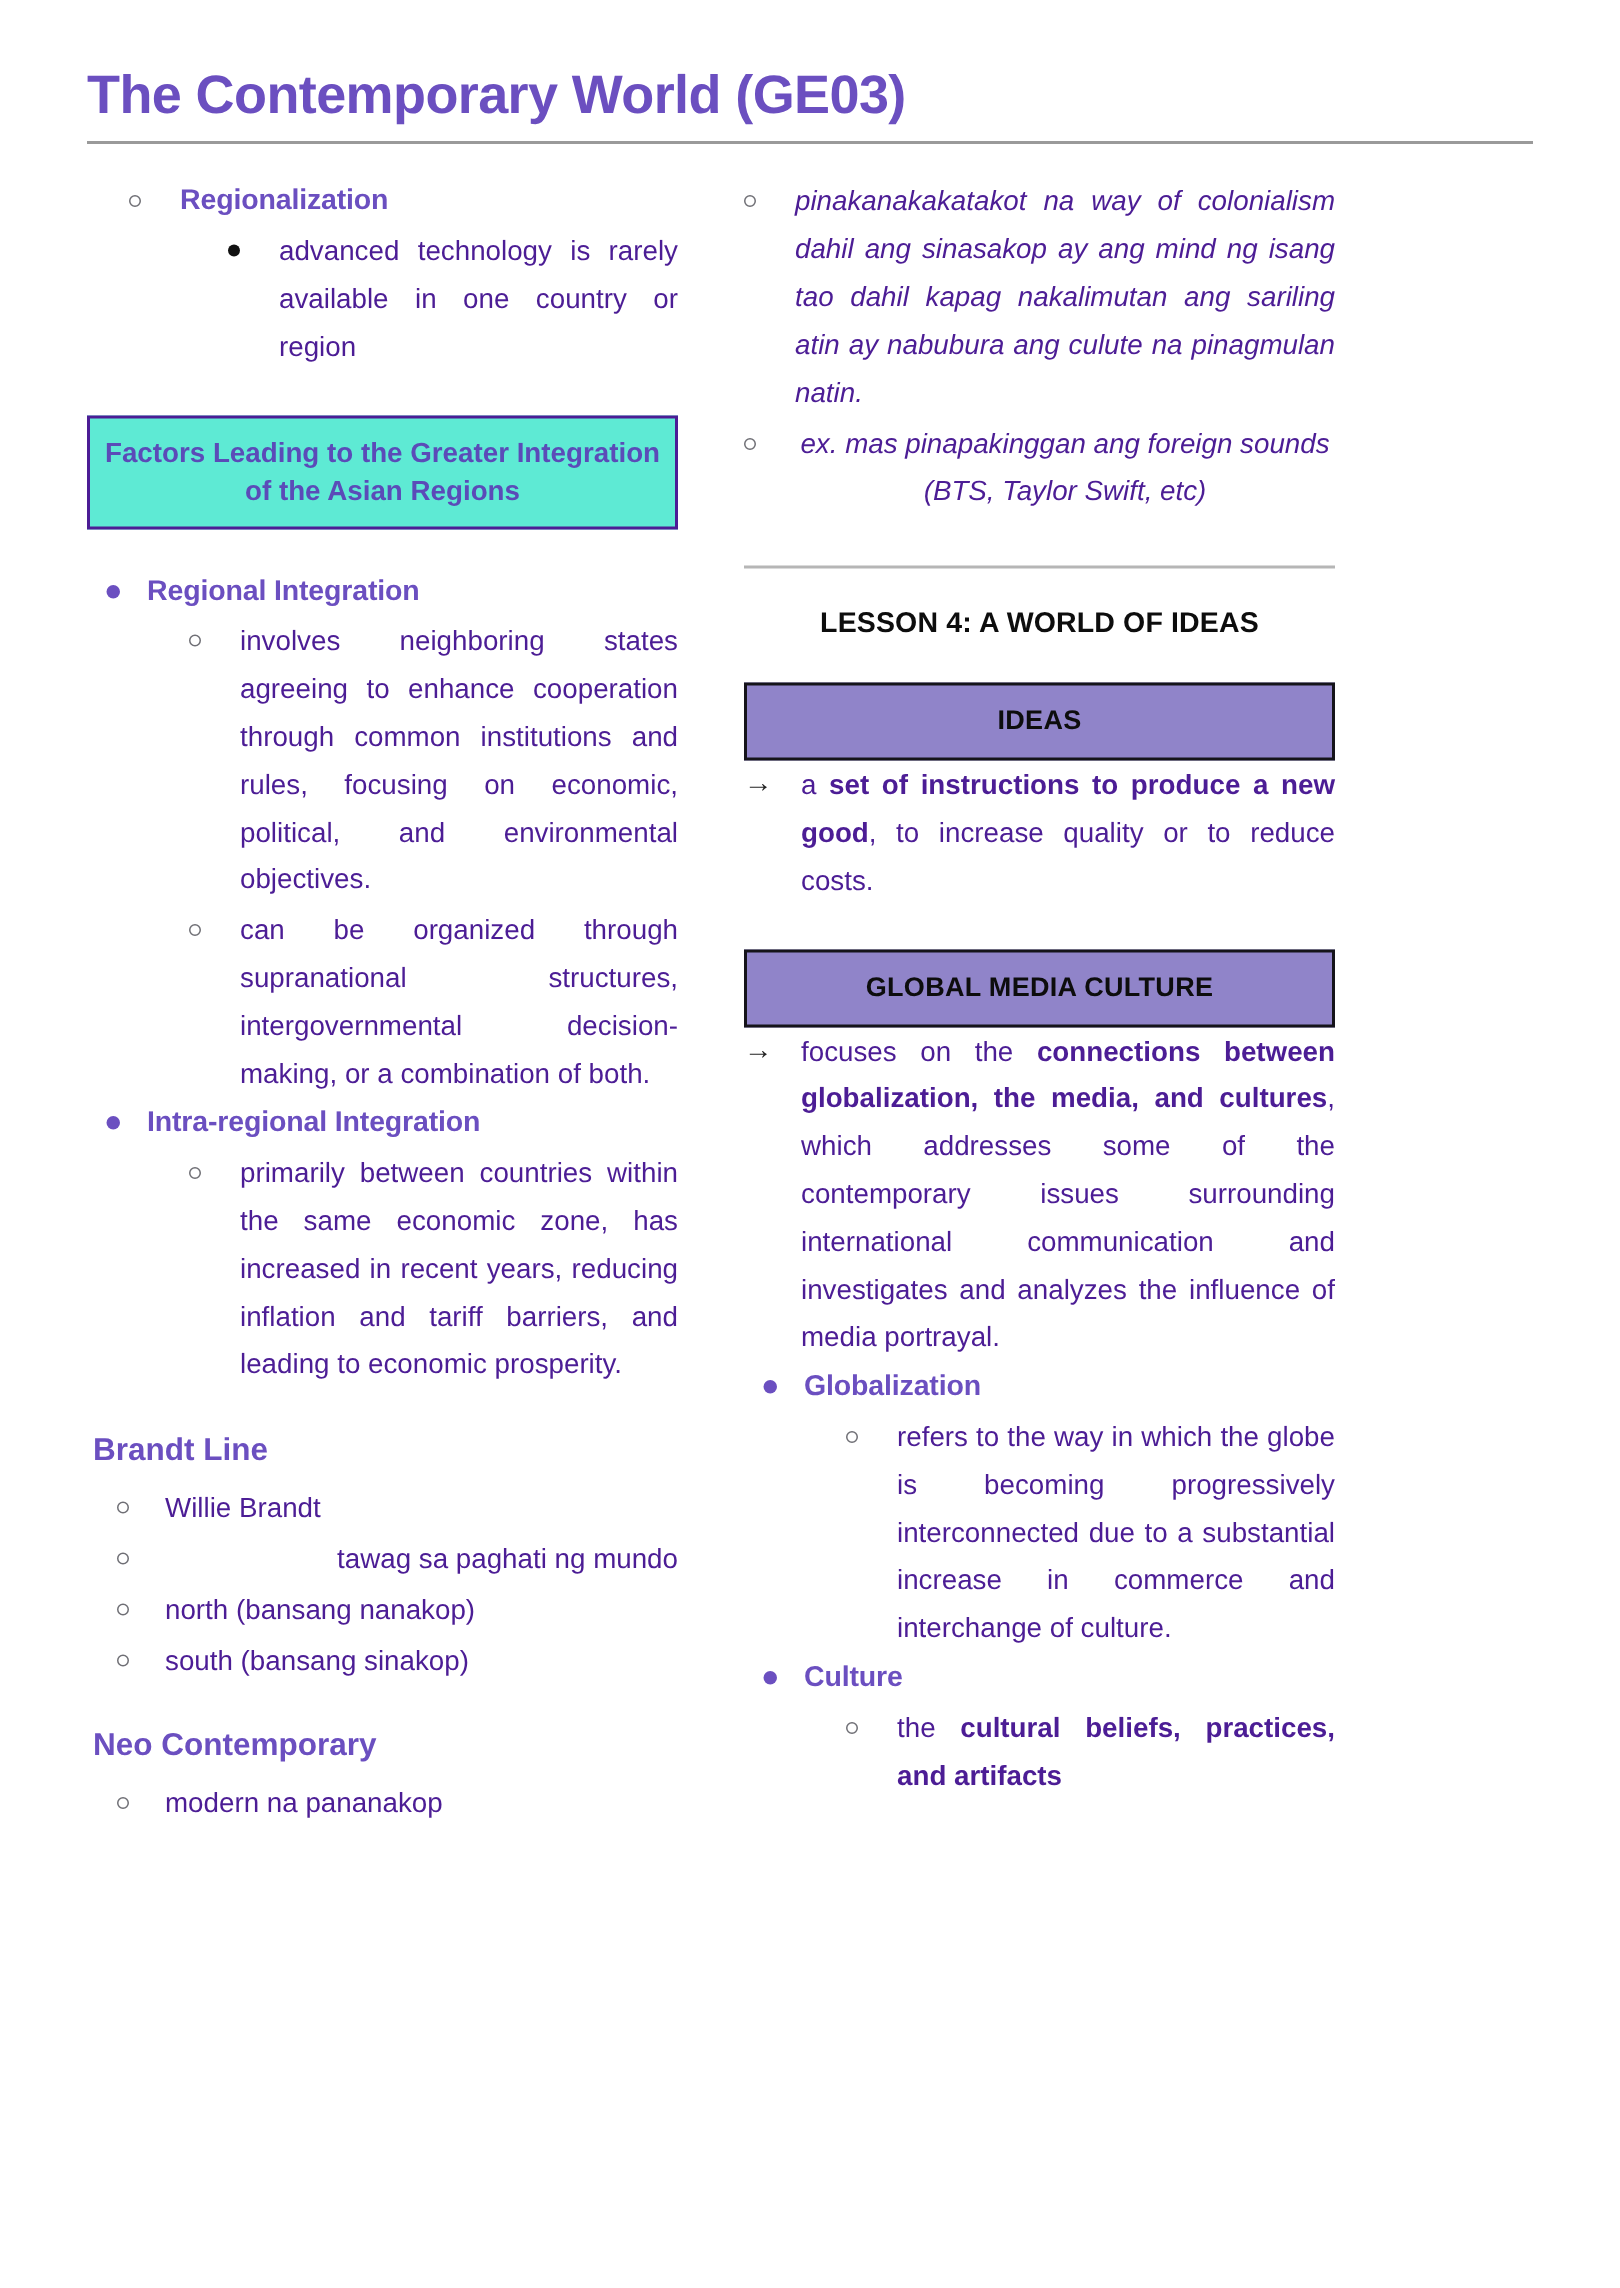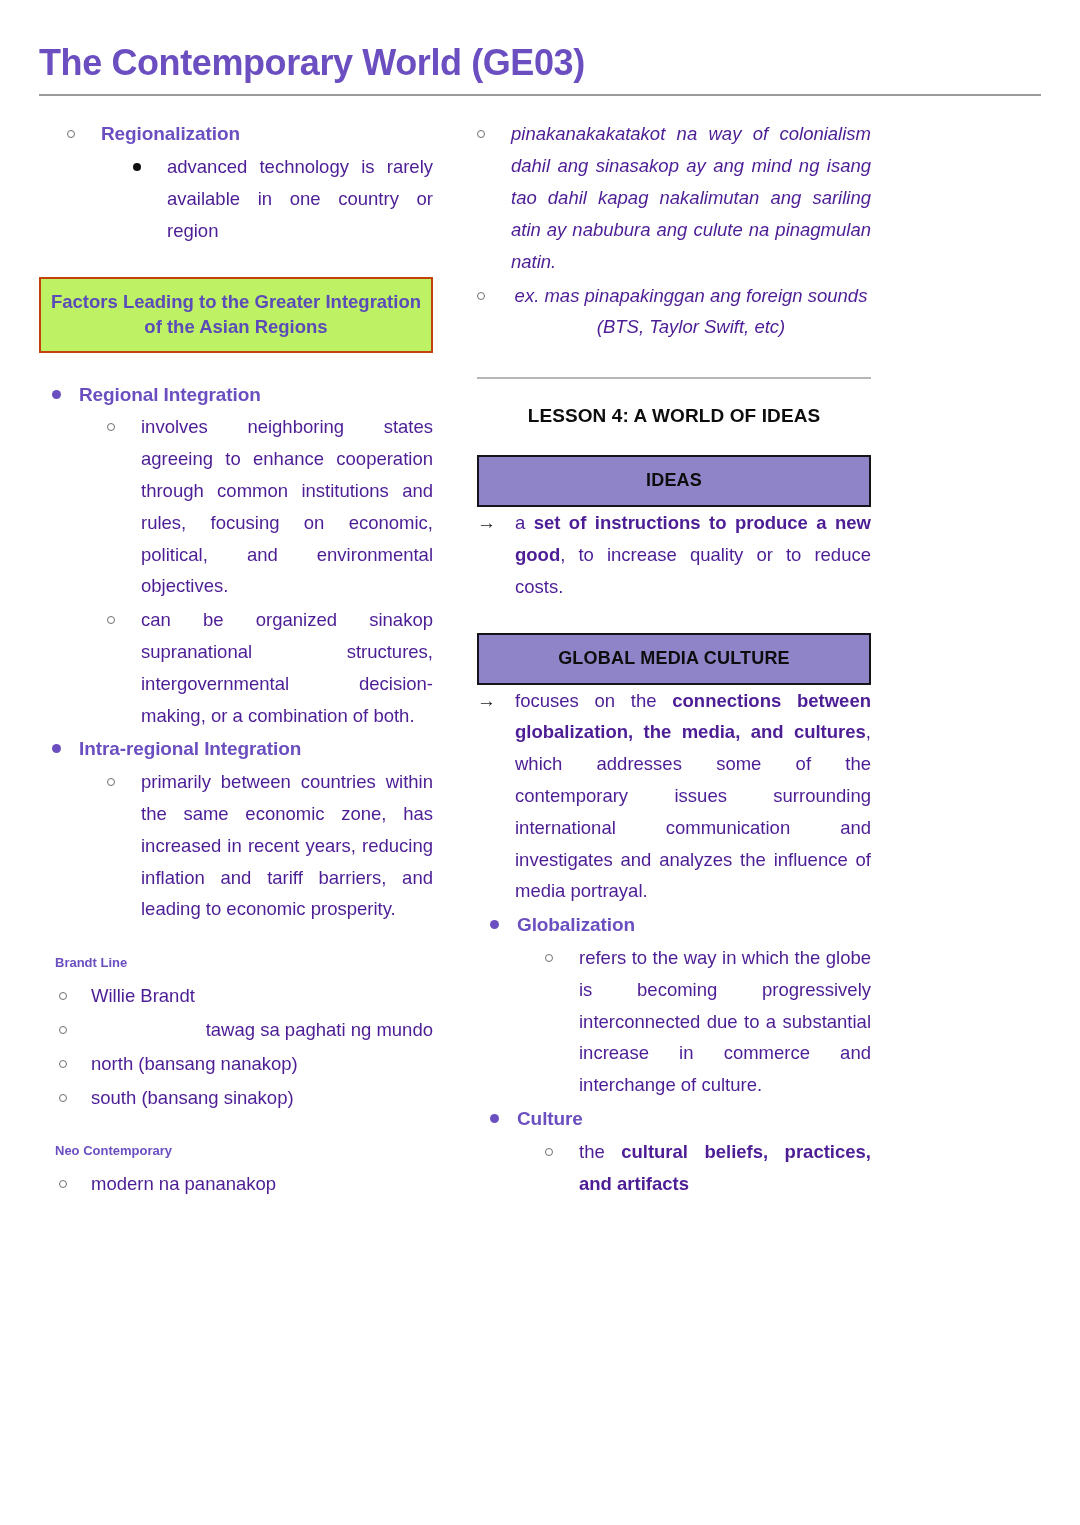--- a/index.html
+++ b/index.html
@@ -8,21 +8,21 @@
     background: #ffffff;
   }
   body {
     width: 1080px; height: 1525px;
     font-family: "Liberation Sans", sans-serif;
     color: #111111;
     position: relative;
     overflow: hidden;
   }
 
-  .page { padding: 0 39px; }
+  .page { padding: 0 58px; }
 
   
   .doc-title {
     margin: 0;
     padding-top: 42px;
     font-size: 36px;
     font-weight: 700;
     letter-spacing: -0.4px;
     color: #6B4FC0;
     line-height: 1.18;
@@ -103,40 +103,40 @@
   .purple-head {
     color: #6B4FC0;
     font-weight: 700;
     font-size: 19px;
     letter-spacing: -0.1px;
     line-height: 1.72;
   }
 
   
   .outline-box {
-    border: 2px solid #c2410c;
-    background: #bef264;
+    border: 2px solid #4c1d95;
+    background: #5eead4;
     padding: 10px 6px 11px;
     text-align: center;
     margin: 30px 0 26px 0;
   }
   .outline-box .txt {
     color: #5B4BB8;
     font-weight: 700;
     font-size: 18.5px;
     line-height: 1.38;
     display: block;
   }
 
   
   .sec-title {
     color: #6B4FC0;
     font-weight: 700;
-    font-size: 13px;
-    margin: 30px 0 10px 16px;
+    font-size: 21px;
+    margin: 30px 0 10px 4px;
   }
 
   
   .hr-grey {
     height: 2px; background: #b6b6b6; width: 100%;
     margin: 34px 0 0 0;
   }
   .lesson-head {
     text-align: center;
     font-weight: 700;
@@ -196,21 +196,21 @@
         <li class="item">
           <span class="marker"></span>
           <span class="purple-head">Regional Integration</span>
           <ul class="lvl l2">
             <li class="item">
               <span class="marker"></span>
               <span class="body-text" style="display:block">involves neighboring states agreeing to enhance cooperation through common institutions and rules, focusing on economic, political, and environmental objectives.</span>
             </li>
             <li class="item">
               <span class="marker"></span>
-              <span class="body-text" style="display:block">can be organized sinakop supranational structures, intergovernmental decision-making, or a combination of both.</span>
+              <span class="body-text" style="display:block">can be organized through supranational structures, intergovernmental decision-making, or a combination of both.</span>
             </li>
           </ul>
         </li>
       </ul>
 
       <ul class="lvl l1 blockgap">
         <li class="item">
           <span class="marker"></span>
           <span class="purple-head">Intra-regional Integration</span>
           <ul class="lvl l2">

